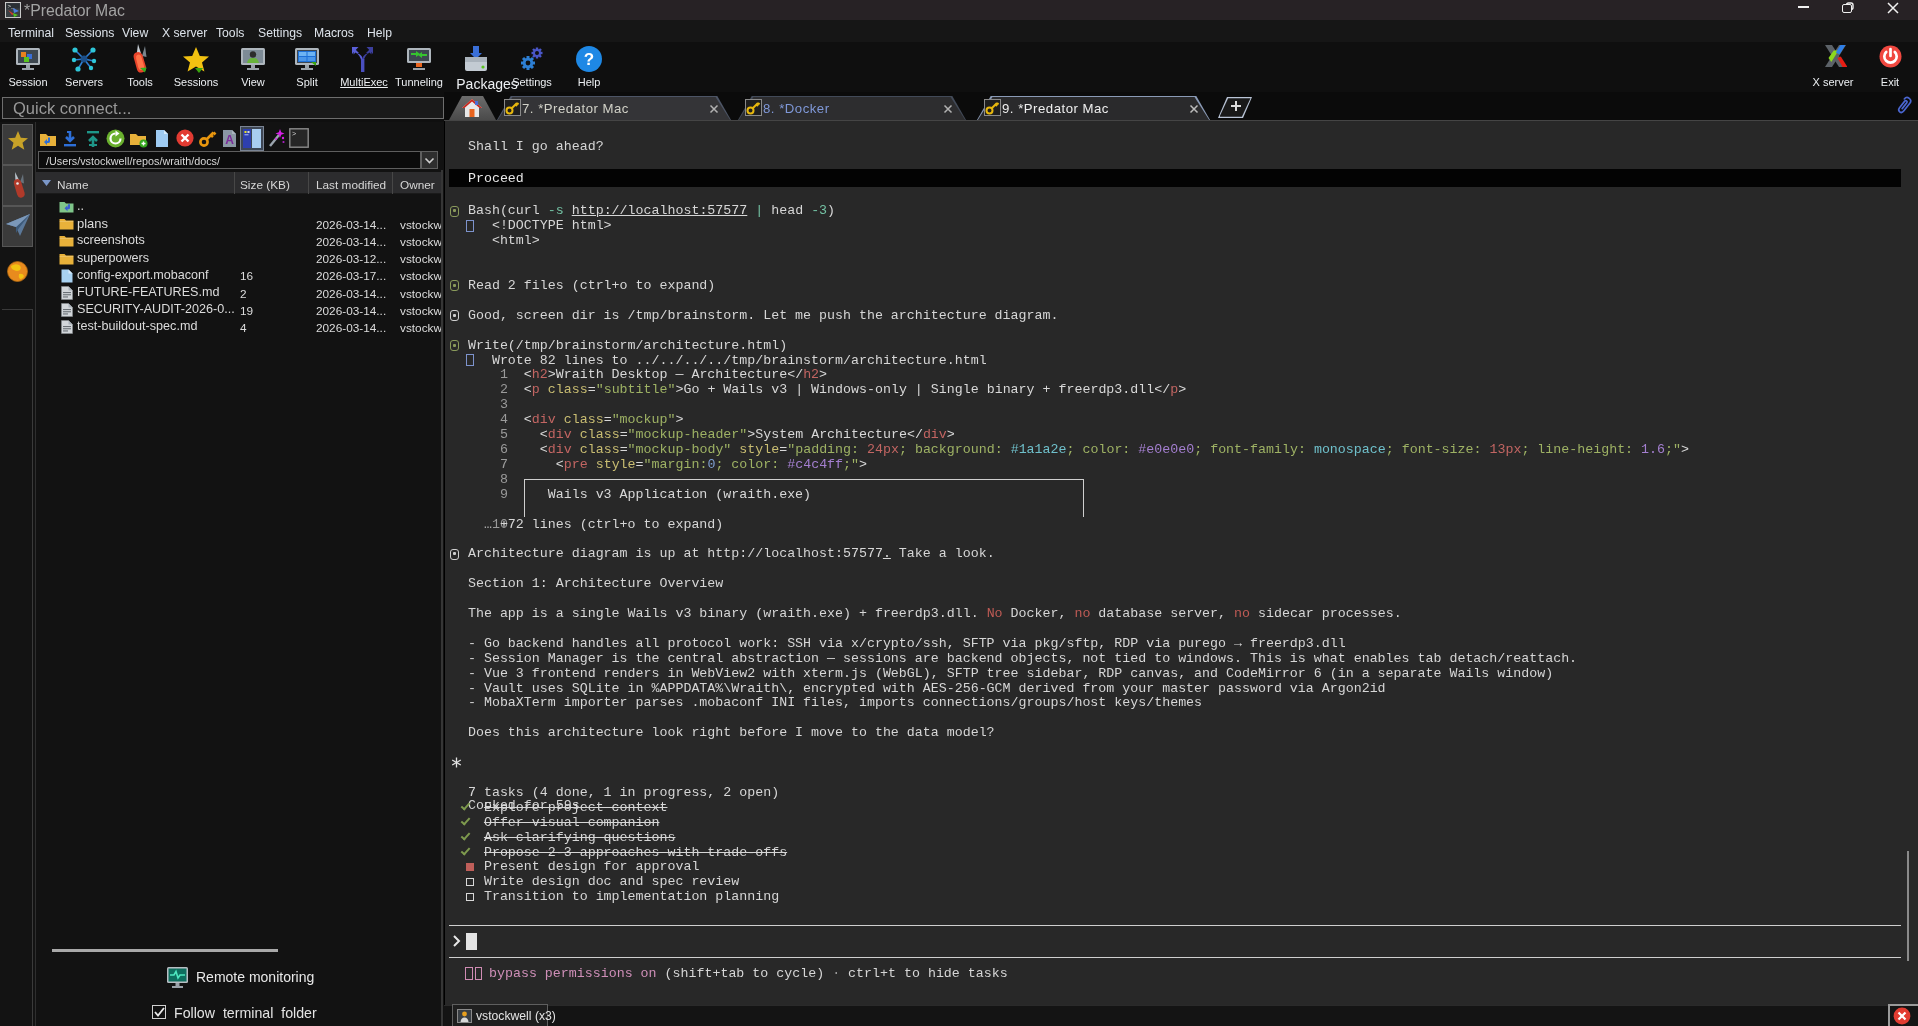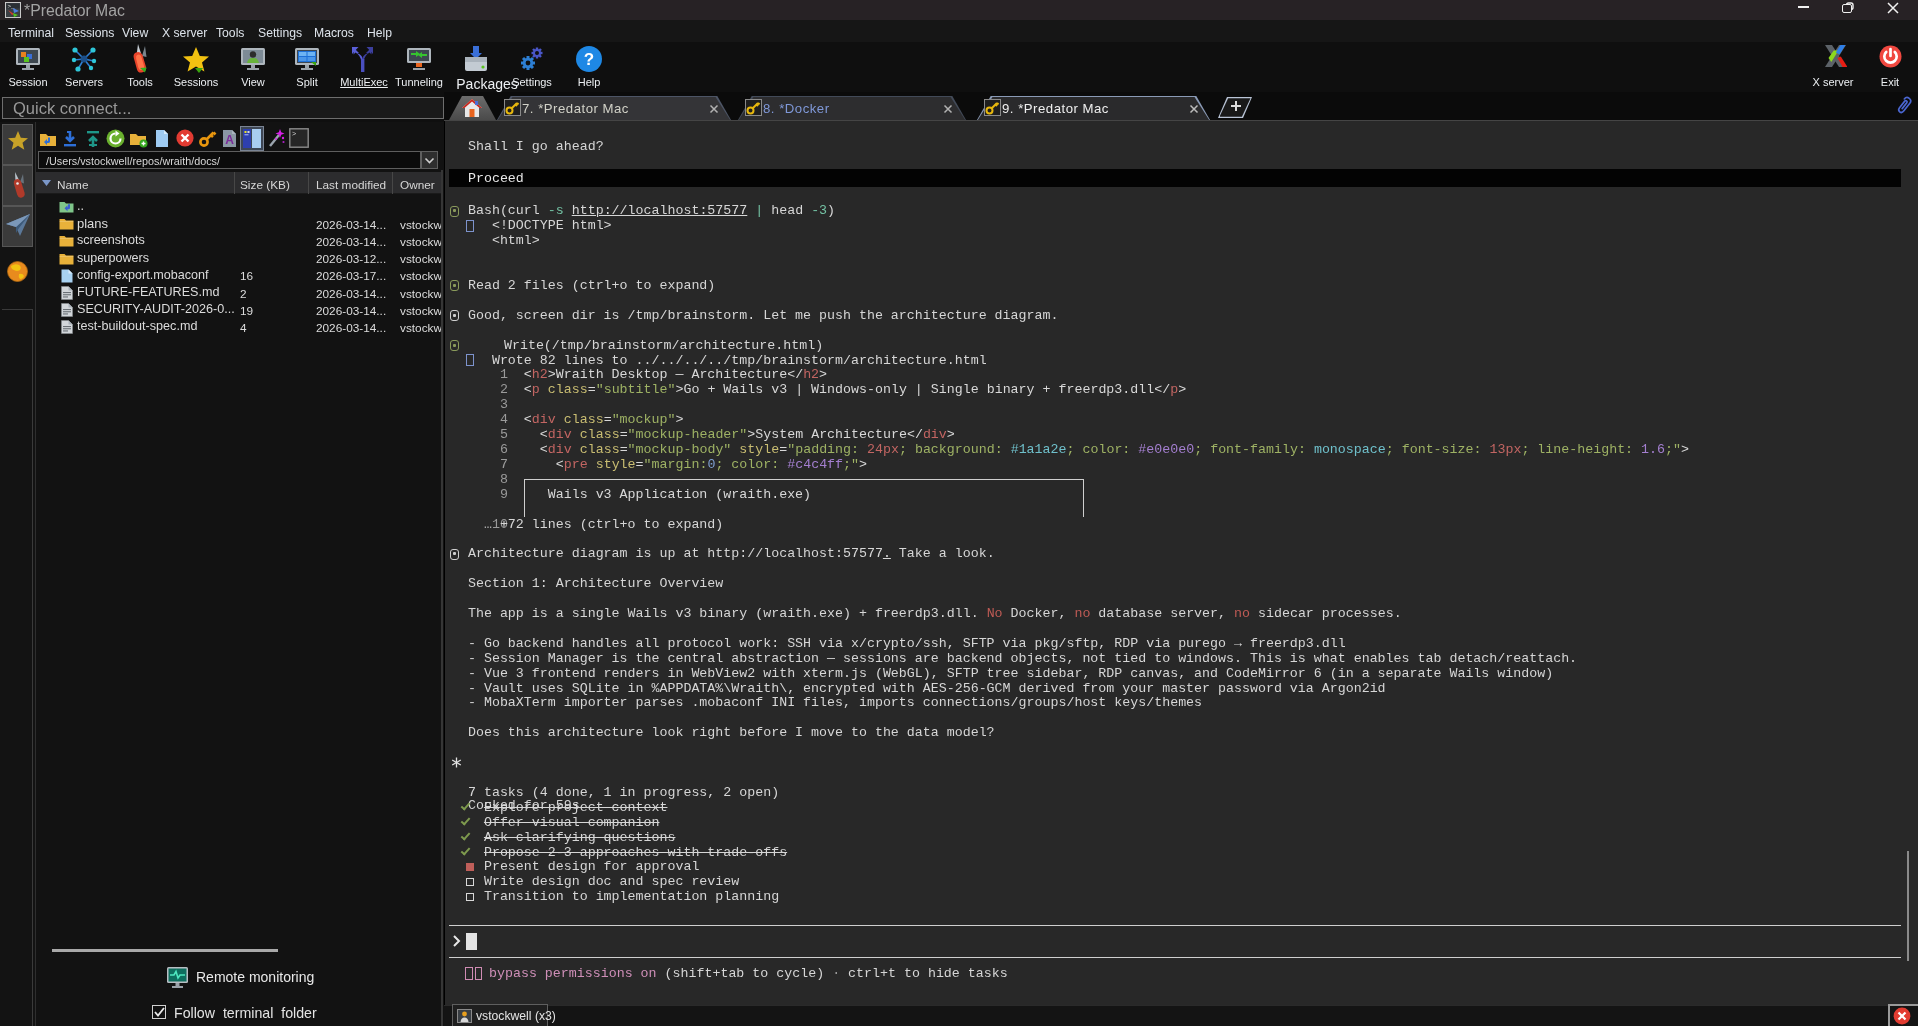--- a/index.html
+++ b/index.html
@@ -421,21 +421,21 @@
 <div class="ab" style="left:453.2px;top:209.4px;width:3px;height:3px;background:#8a9a5b;border-radius:1px"></div>
 <div class="tl" style="top:218.3px;">     &lt;!DOCTYPE html&gt;</div>
 <div class="ab" style="left:466.364px;top:219.809px;width:8px;height:12px;border:1.2px solid #7d93cc"></div>
 <div class="tl" style="top:233.2px;">     &lt;html&gt;</div>
 <div class="tl" style="top:277.9px;">  Read 2 files (ctrl+o to expand)</div>
 <div class="ab" style="left:450.0px;top:280.145px;width:9px;height:11px;border:1.5px solid #8a9a5b;border-radius:3px"></div>
 <div class="ab" style="left:453.2px;top:283.945px;width:3px;height:3px;background:#8a9a5b;border-radius:1px"></div>
 <div class="tl" style="top:307.8px;">  Good, screen dir is /tmp/brainstorm. Let me push the architecture diagram.</div>
 <div class="ab" style="left:450.0px;top:309.963px;width:9px;height:11px;border:1.5px solid #cfcfcf;border-radius:3px"></div>
 <div class="ab" style="left:453.2px;top:313.76300000000003px;width:3px;height:3px;background:#cfcfcf;border-radius:1px"></div>
-<div class="tl" style="top:337.6px;padding-left:36px;">  Write(/tmp/brainstorm/architecture.html)</div>
+<div class="tl" style="top:337.6px;">  Write(/tmp/brainstorm/architecture.html)</div>
 <div class="ab" style="left:450.0px;top:339.781px;width:9px;height:11px;border:1.5px solid #8a9a5b;border-radius:3px"></div>
 <div class="ab" style="left:453.2px;top:343.581px;width:3px;height:3px;background:#8a9a5b;border-radius:1px"></div>
 <div class="tl" style="top:352.5px;">     Wrote 82 lines to ../../../../tmp/brainstorm/architecture.html</div>
 <div class="ab" style="left:466.364px;top:353.99px;width:8px;height:12px;border:1.2px solid #7d93cc"></div>
 <div class="tl" style="top:367.4px;"><span class="nm">      1  </span><span class="wh">&lt;<span class="rd">h2</span>&gt;Wraith Desktop — Architecture&lt;/<span class="rd">h2</span>&gt;</span></div>
 <div class="tl" style="top:382.3px;"><span class="nm">      2  </span><span class="wh">&lt;<span class="rd">p</span> <span class="yl">class</span>=<span class="gn">"subtitle"</span>&gt;Go + Wails v3 | Windows-only | Single binary + freerdp3.dll&lt;/<span class="rd">p</span>&gt;</span></div>
 <div class="tl" style="top:397.2px;"><span class="nm">      3</span></div>
 <div class="tl" style="top:412.1px;"><span class="nm">      4  </span><span class="wh">&lt;<span class="rd">div</span> <span class="yl">class</span>=<span class="gn">"mockup"</span>&gt;</span></div>
 <div class="tl" style="top:427.0px;"><span class="nm">      5  </span><span class="wh">  &lt;<span class="rd">div</span> <span class="yl">class</span>=<span class="gn">"mockup-header"</span>&gt;System Architecture&lt;/<span class="rd">div</span>&gt;</span></div>
 <div class="tl" style="top:441.9px;"><span class="nm">      6  </span><span class="wh">  &lt;<span class="rd">div</span> <span class="yl">class</span>=<span class="gn">"mockup-body"</span> <span class="yl">style</span>=<span class="gn">"padding: <span class="rd">24px</span>; background: <span class="cy">#1a1a2e</span>; color: <span class="pu">#e0e0e0</span>; font-family: <span class="cy">monospace</span>; font-size: <span class="rd">13px</span>; line-height: <span class="pu">1.6</span>;"</span>&gt;</span></div>

